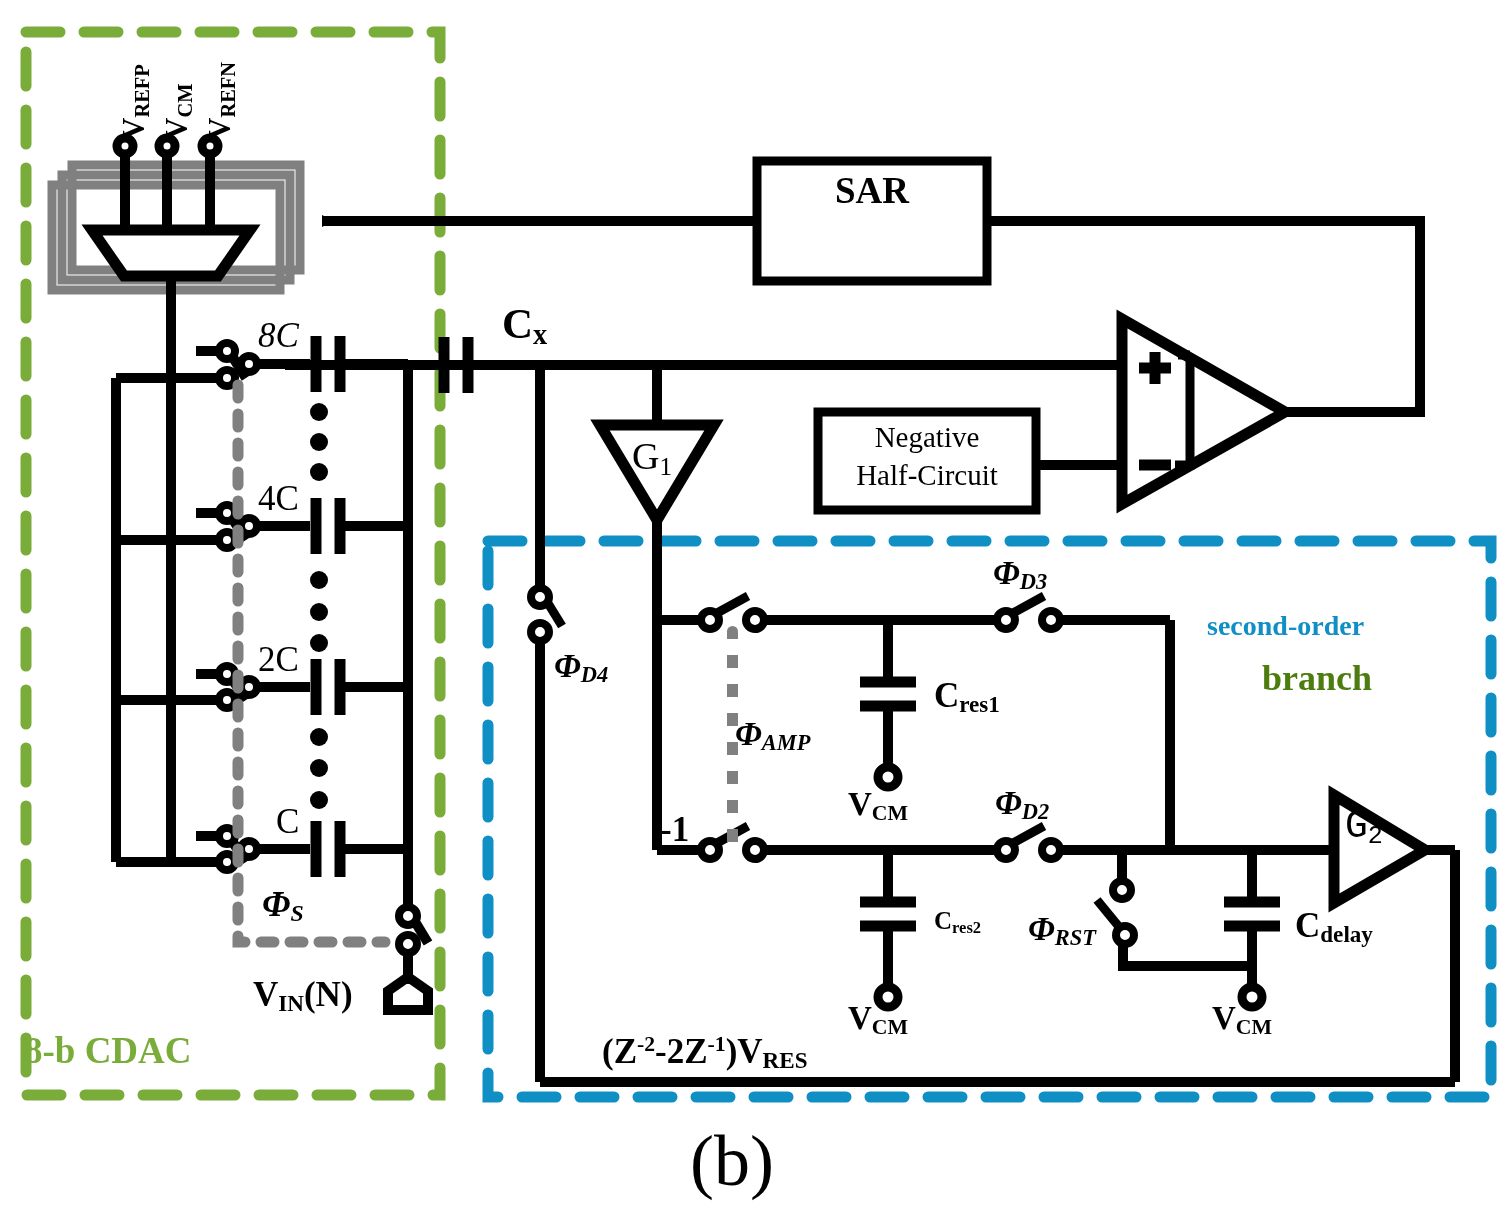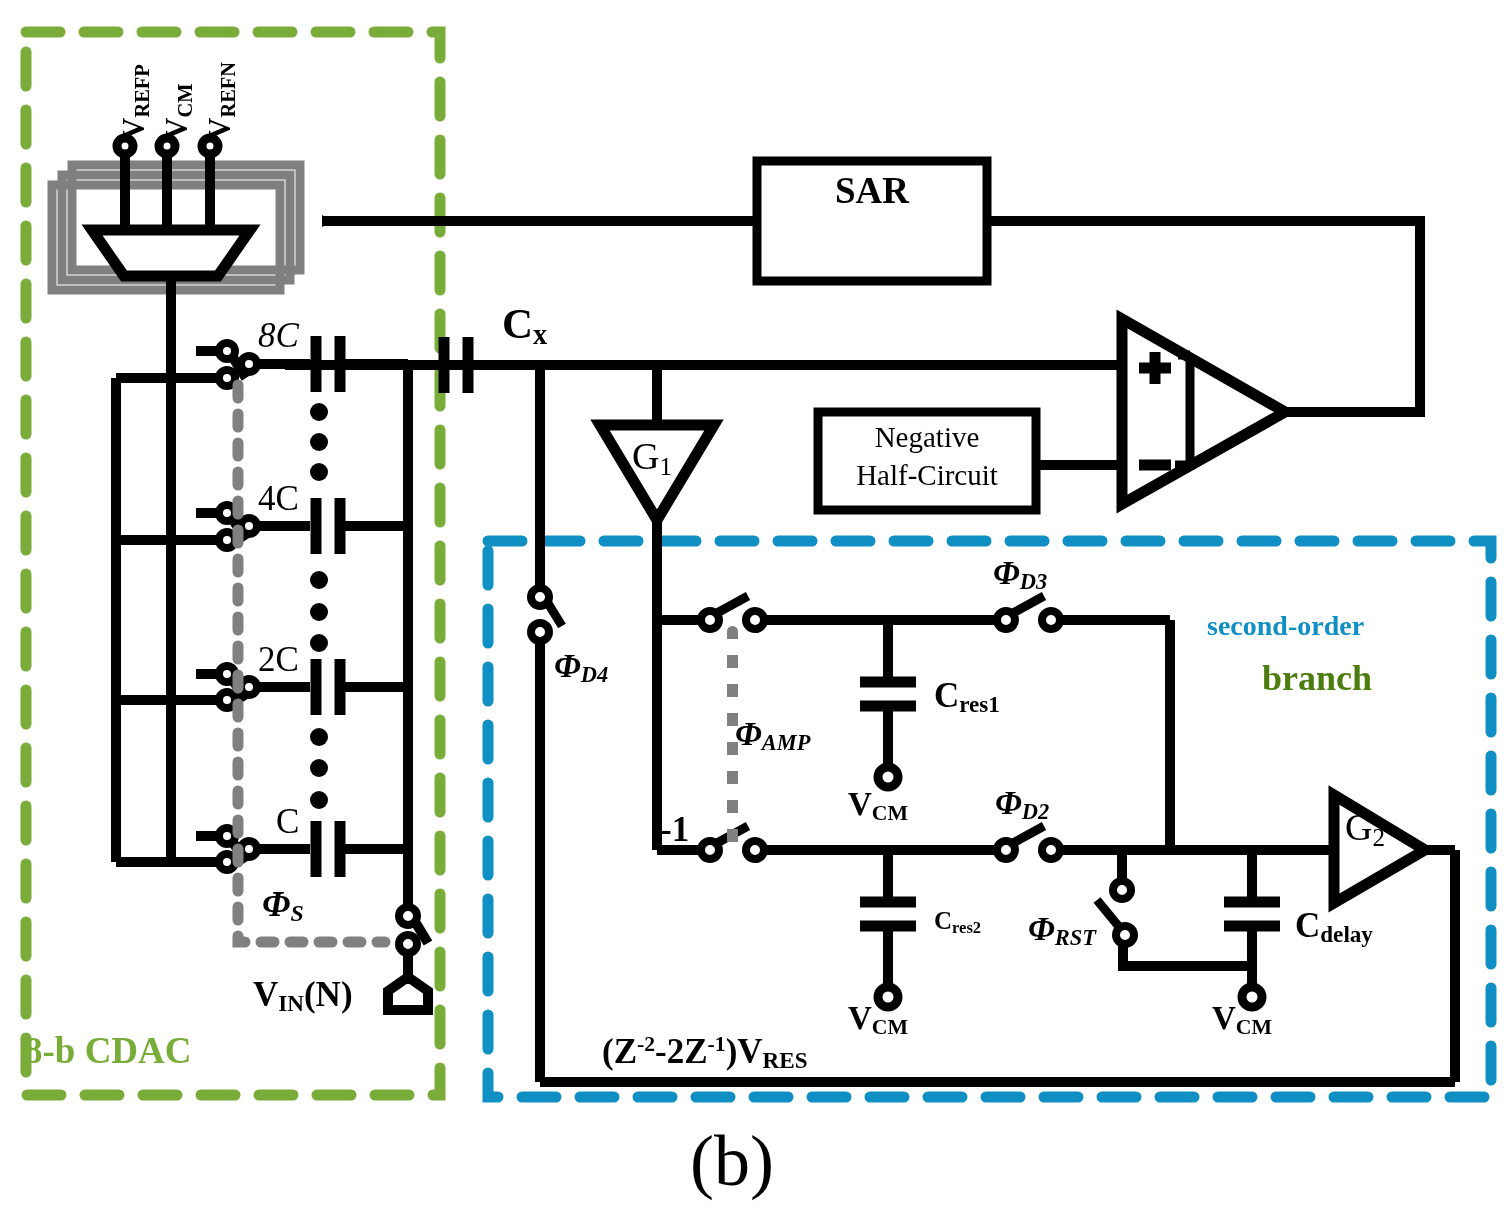--- a/index.html
+++ b/index.html
@@ -341,21 +341,21 @@
   <div class="lbl bserif" style="left:253px;top:977px;font-size:35px;">
     <span>V</span><span class="sub">IN</span><span>(N)</span>
   </div>
 
   <div class="lbl bserif" style="left:24px;top:1032px;font-size:37px;color:#7aac3a;">8-b CDAC</div>
 
   <div class="lbl serif" style="left:632px;top:437px;font-size:38px;">
     <span>G</span><span class="sub" style="font-weight:normal;">1</span>
   </div>
 
-  <div class="lbl serif" style="left:1345px;top:808px;font-size:38px;">
+  <div class="lbl serif" style="left:1345px;top:808px;font-size:38px;font-family:Liberation Mono, monospace;">
     <span>G</span><span class="sub" style="font-weight:normal;">2</span>
   </div>
 
   <div class="lbl bserif" style="left:554px;top:638px;font-size:34px;font-style:italic;margin-top:11px;">
     <span>Φ</span><span class="subi">D4</span>
   </div>
 
   <div class="lbl bserif" style="left:735px;top:717px;font-size:34px;font-style:italic;">
     <span>Φ</span><span class="subi">AMP</span>
   </div>

